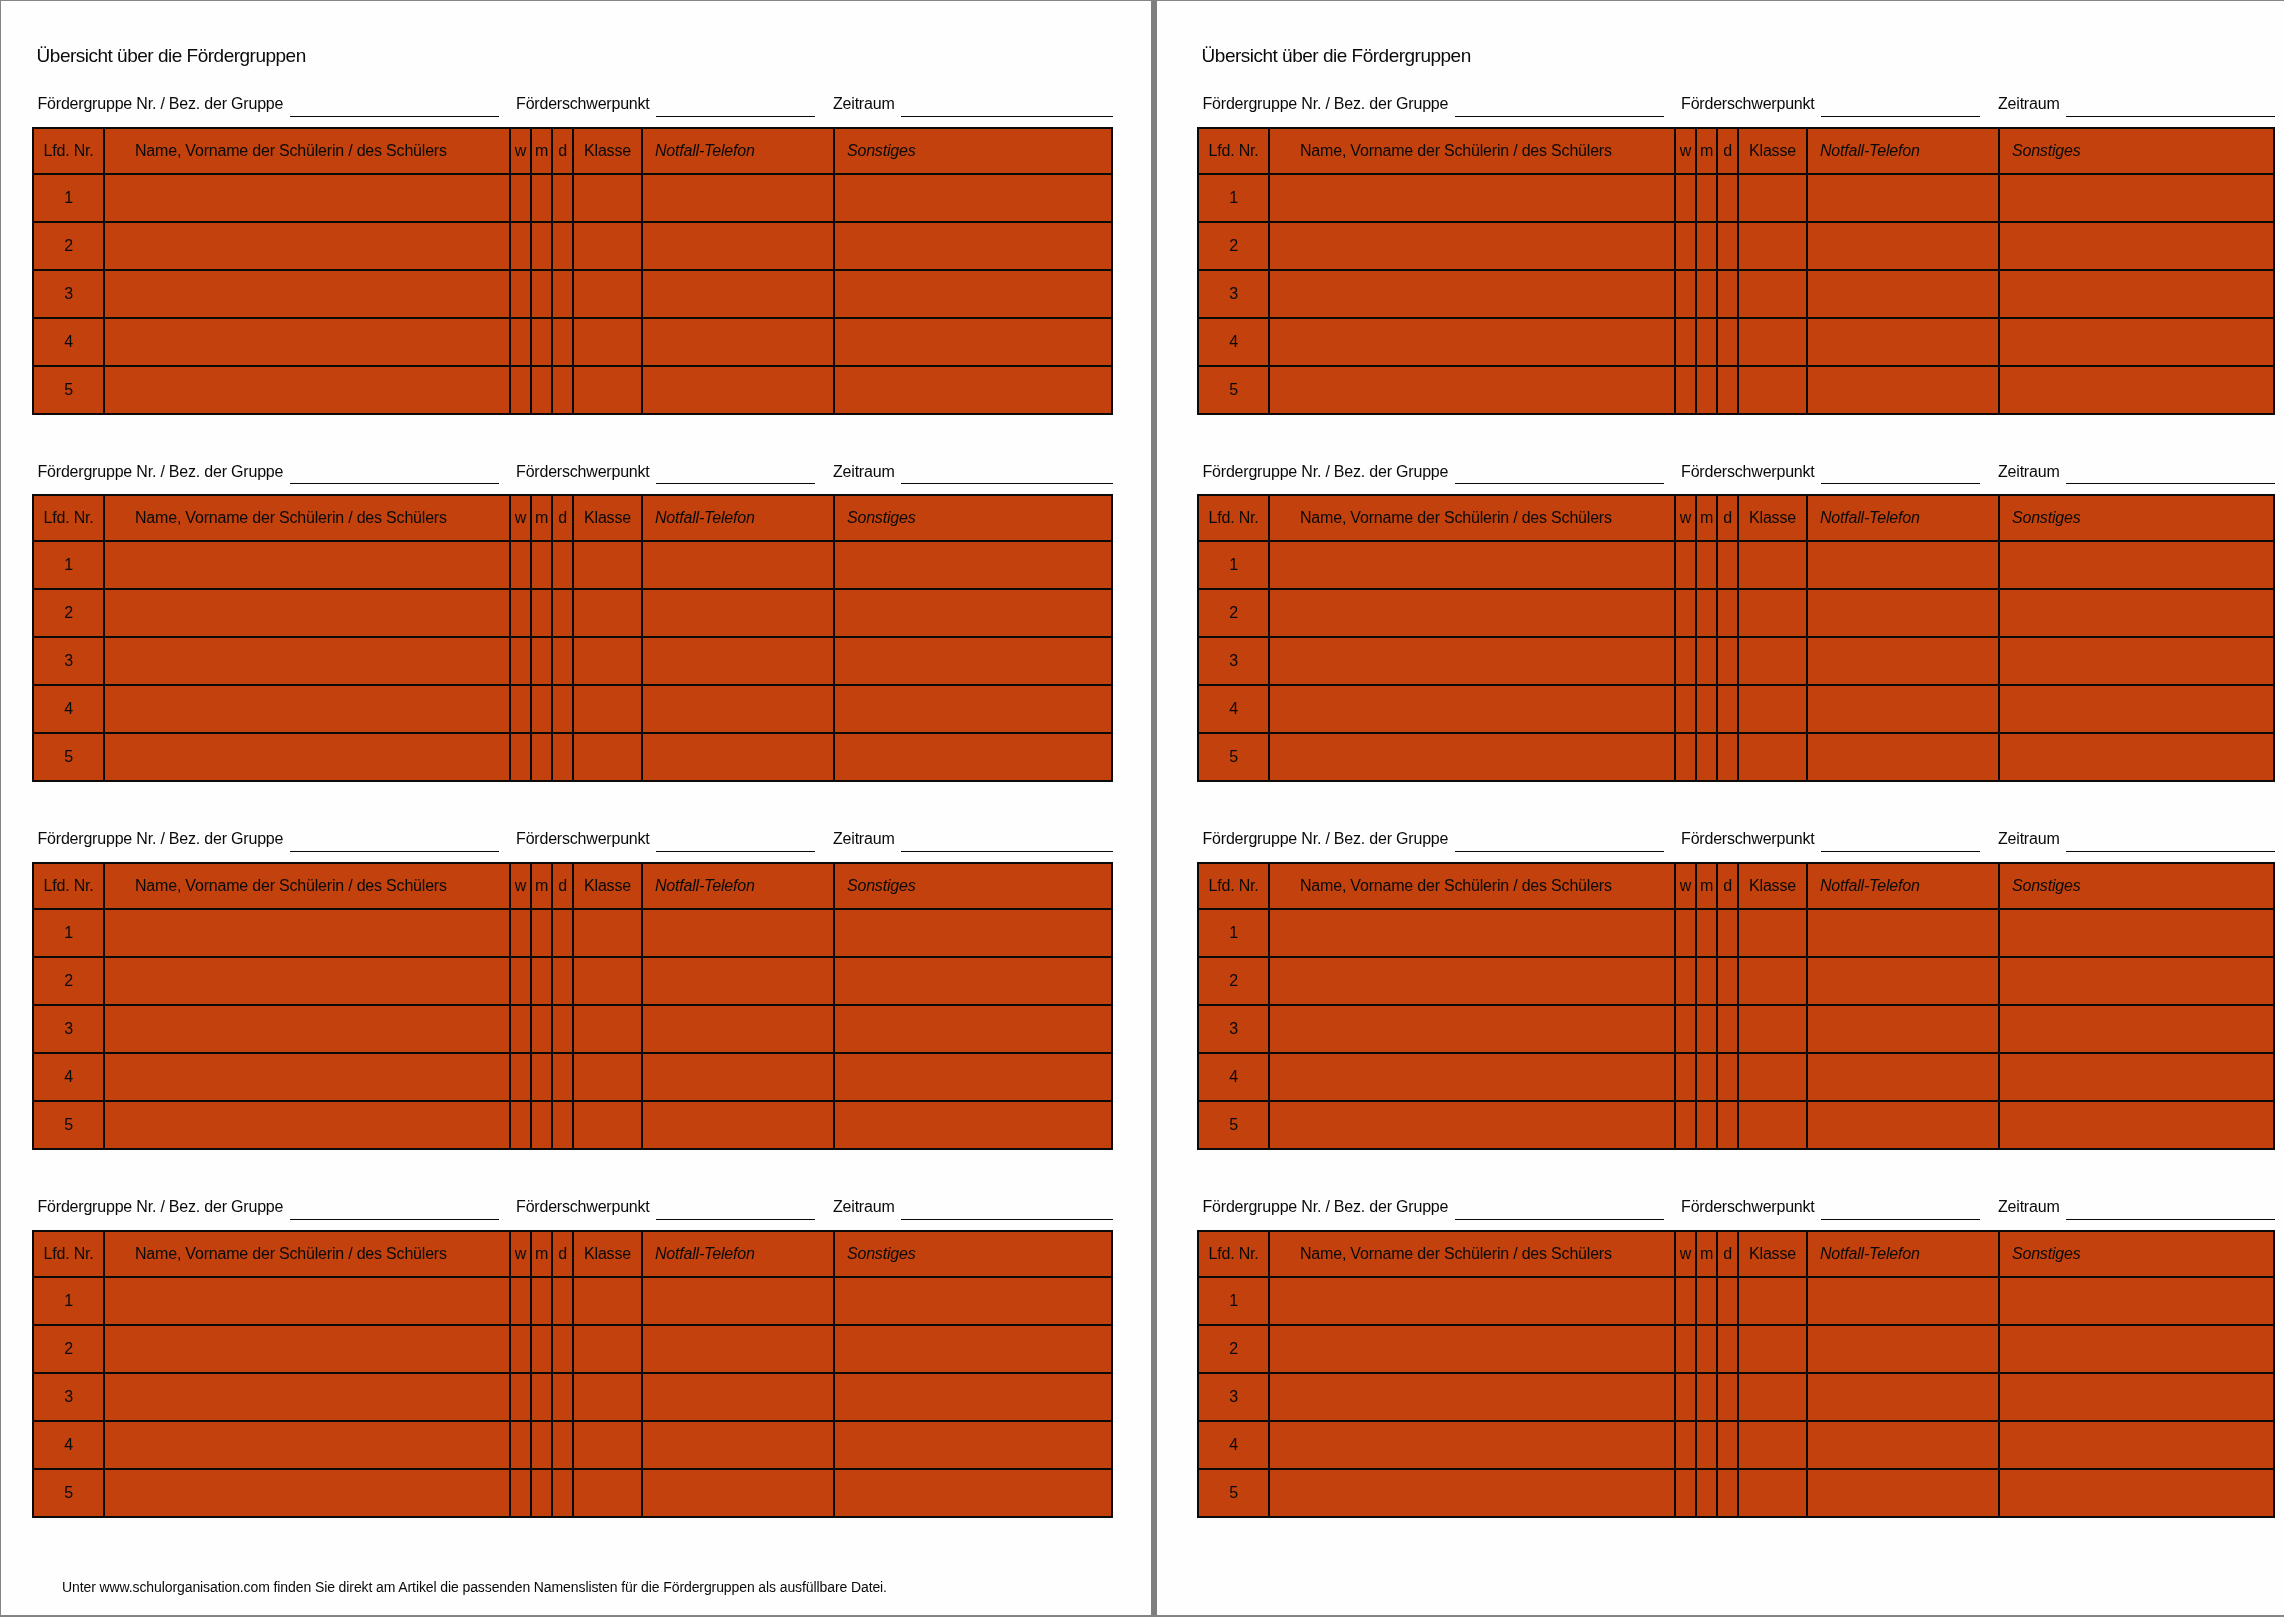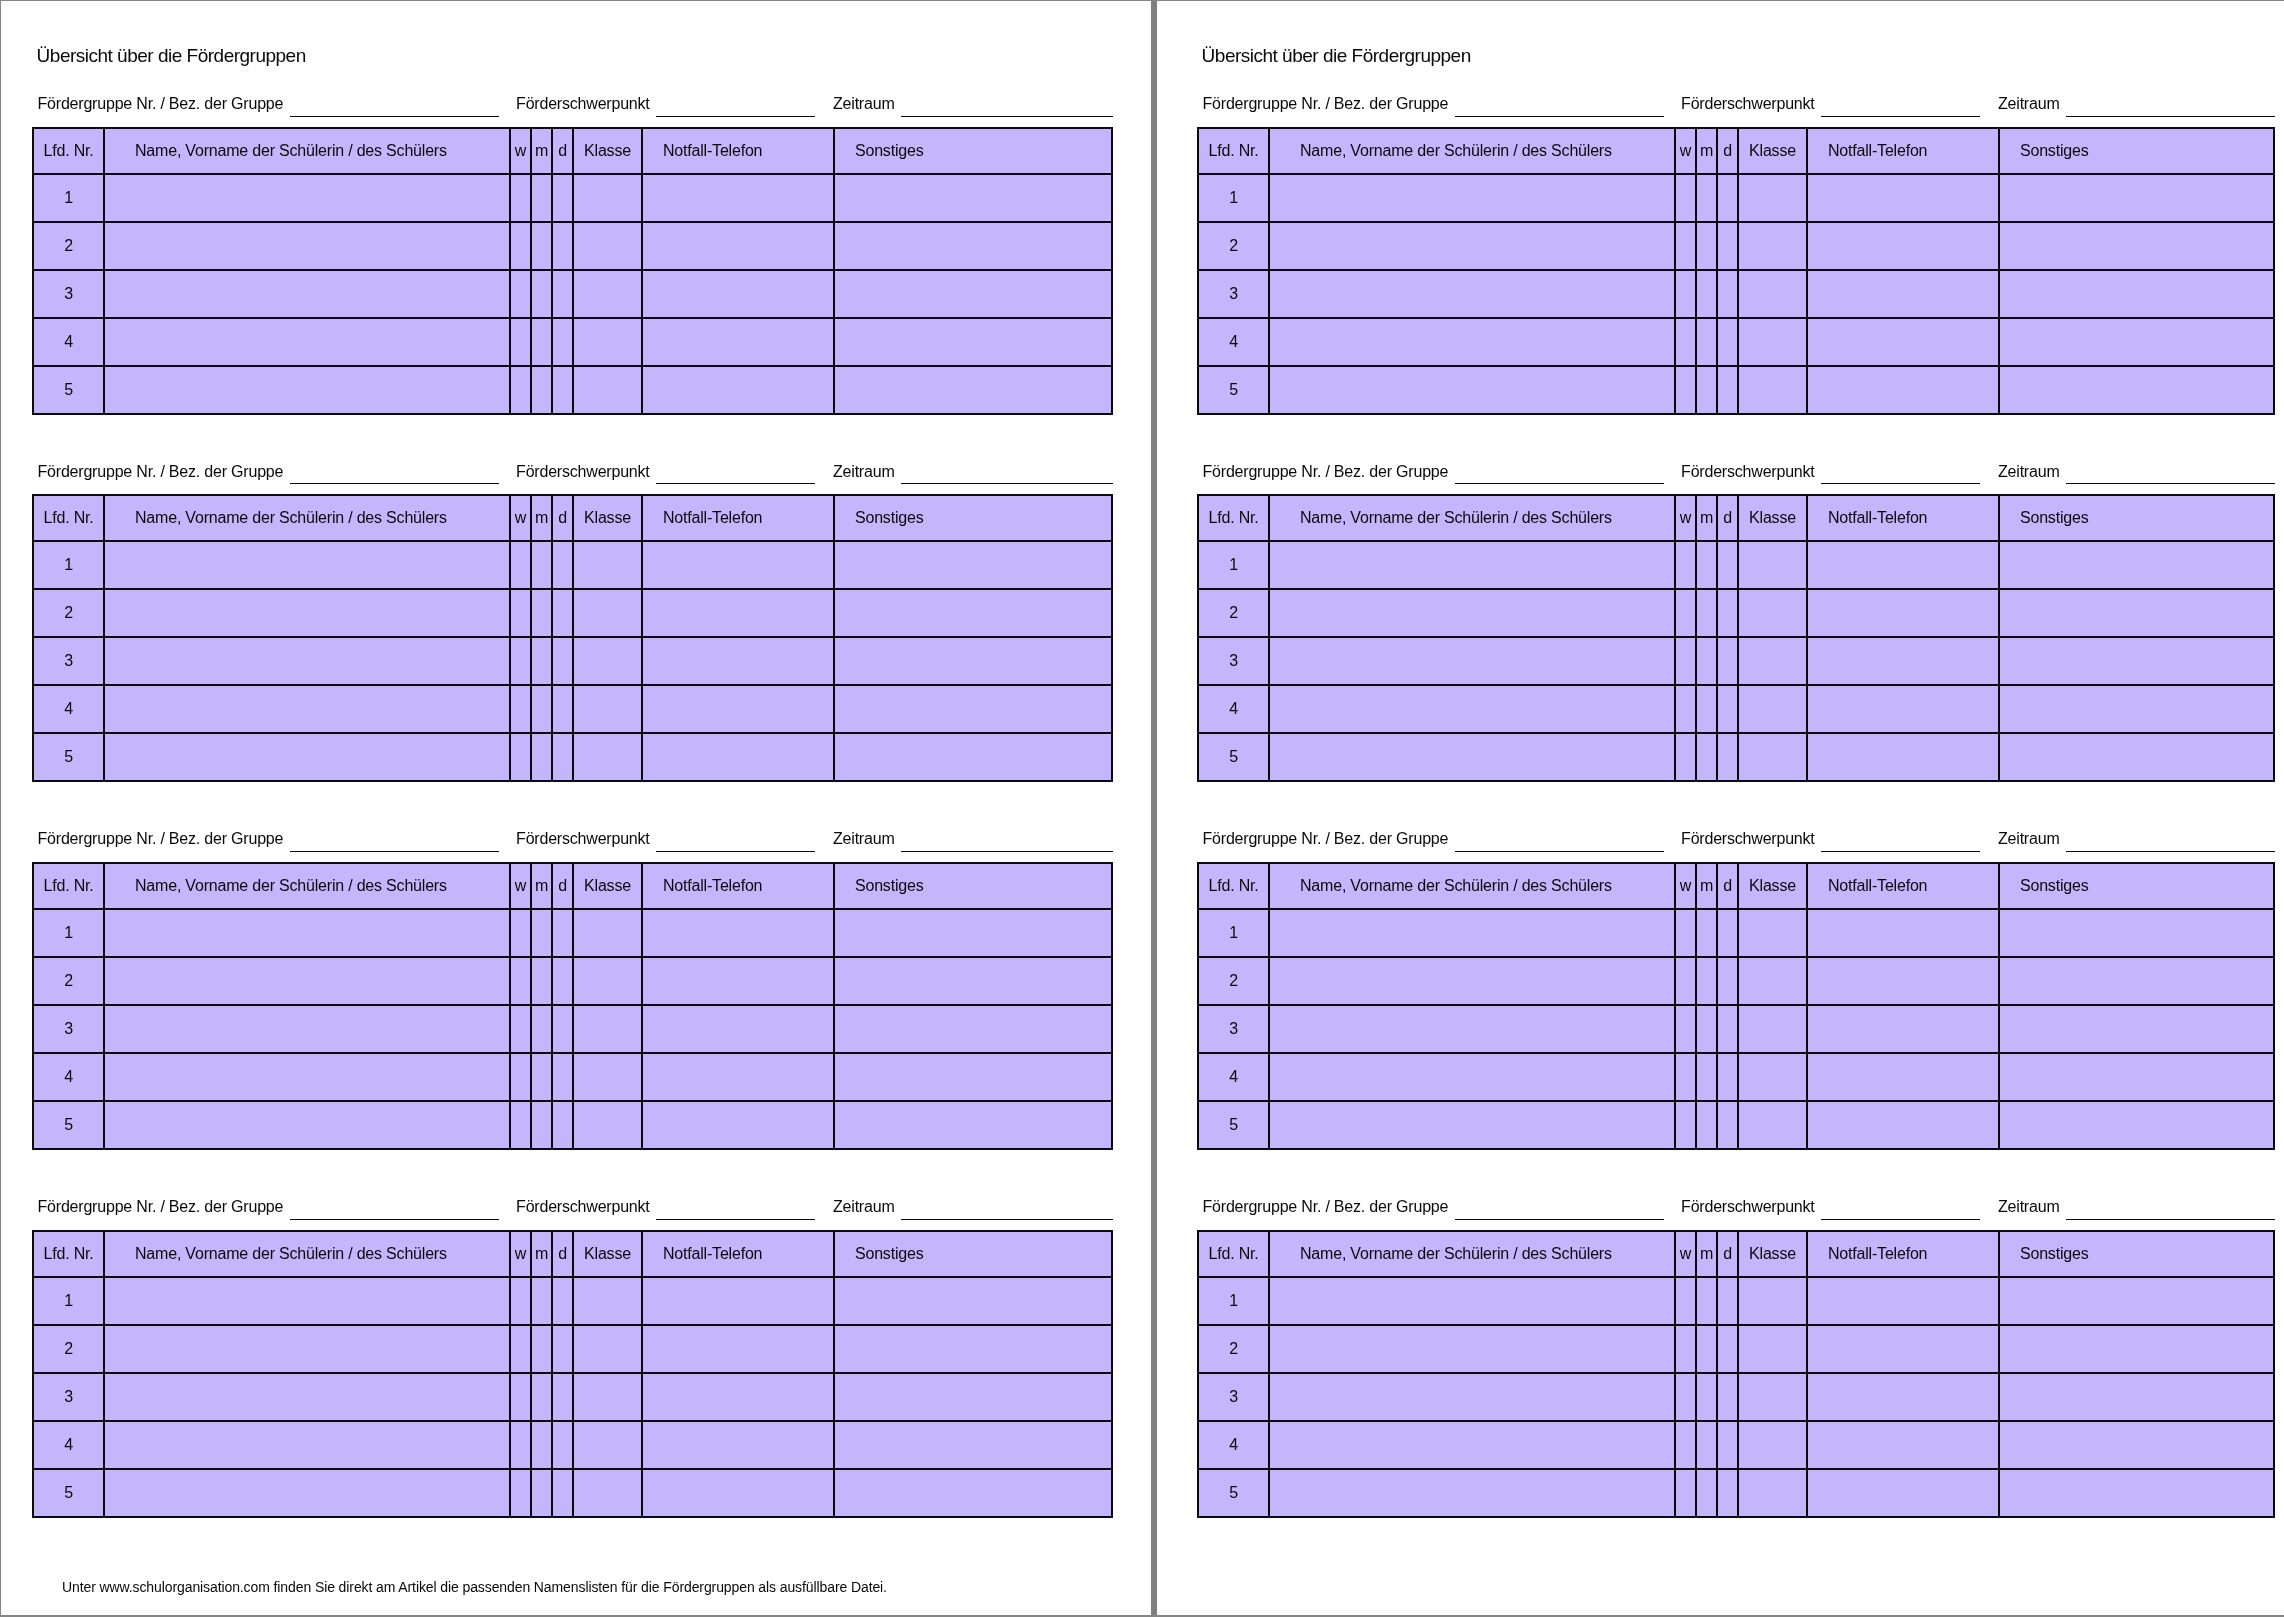--- a/index.html
+++ b/index.html
@@ -43,35 +43,35 @@
   .ln1 { width: 209px; margin-right: 17.4px; }
   .ln2 { width: 159px; margin-right: 18px; }
   .ln3 { flex: 1; }
 
   .tbl {
     margin-top: 13.7px;
     display: grid;
     grid-template-columns: 69px 406px 21px 21px 21px 69px 192px 1fr;
     grid-template-rows: 44px repeat(5, 48px);
     border: 2.3px solid #0a0a0a;
-    background: #c4b5fd;
+    background: #c2410c;
   }
   .c {
     box-sizing: border-box;
     border-left: 2.3px solid #0a0a0a;
     border-top: 2.3px solid #0a0a0a;
     display: flex; align-items: center;
     font-size: 16px; letter-spacing: -0.2px;
     overflow: hidden;
   }
   .c0 { border-left: none; }
   .r0 { border-top: none; }
   .cen { justify-content: center; }
   .name { padding-left: 30px; }
-  .pad { padding-left: 20px; }
+  .pad { padding-left: 12px; font-style: italic; }
 
   .footer {
     position: absolute; left: 61px; bottom: 20px;
     font-size: 14px; letter-spacing: -0.1px; white-space: nowrap;
   }
 </style>
 </head>
 <body>
 
 <div class="canvas">

